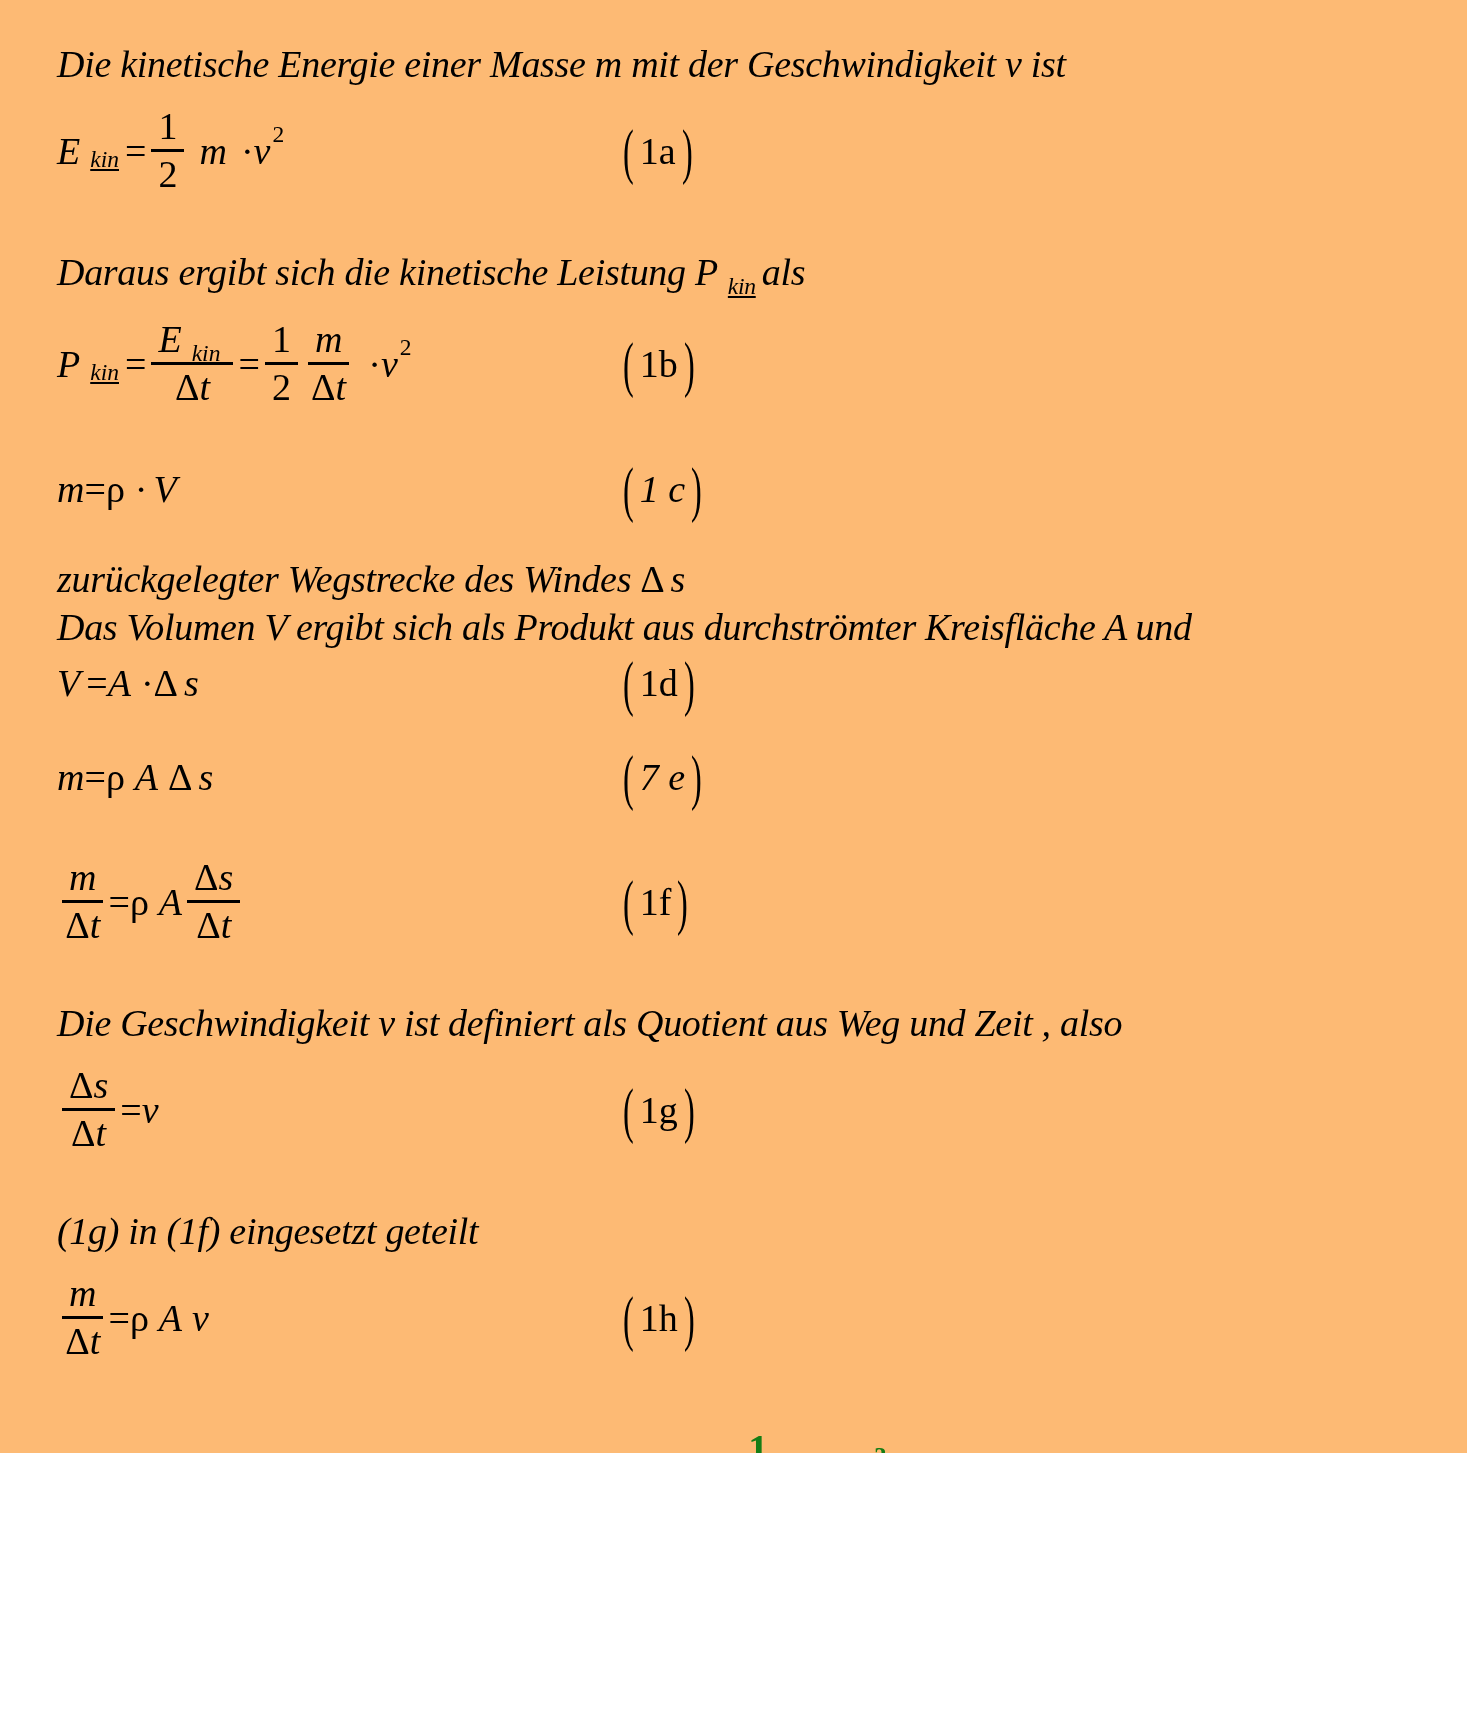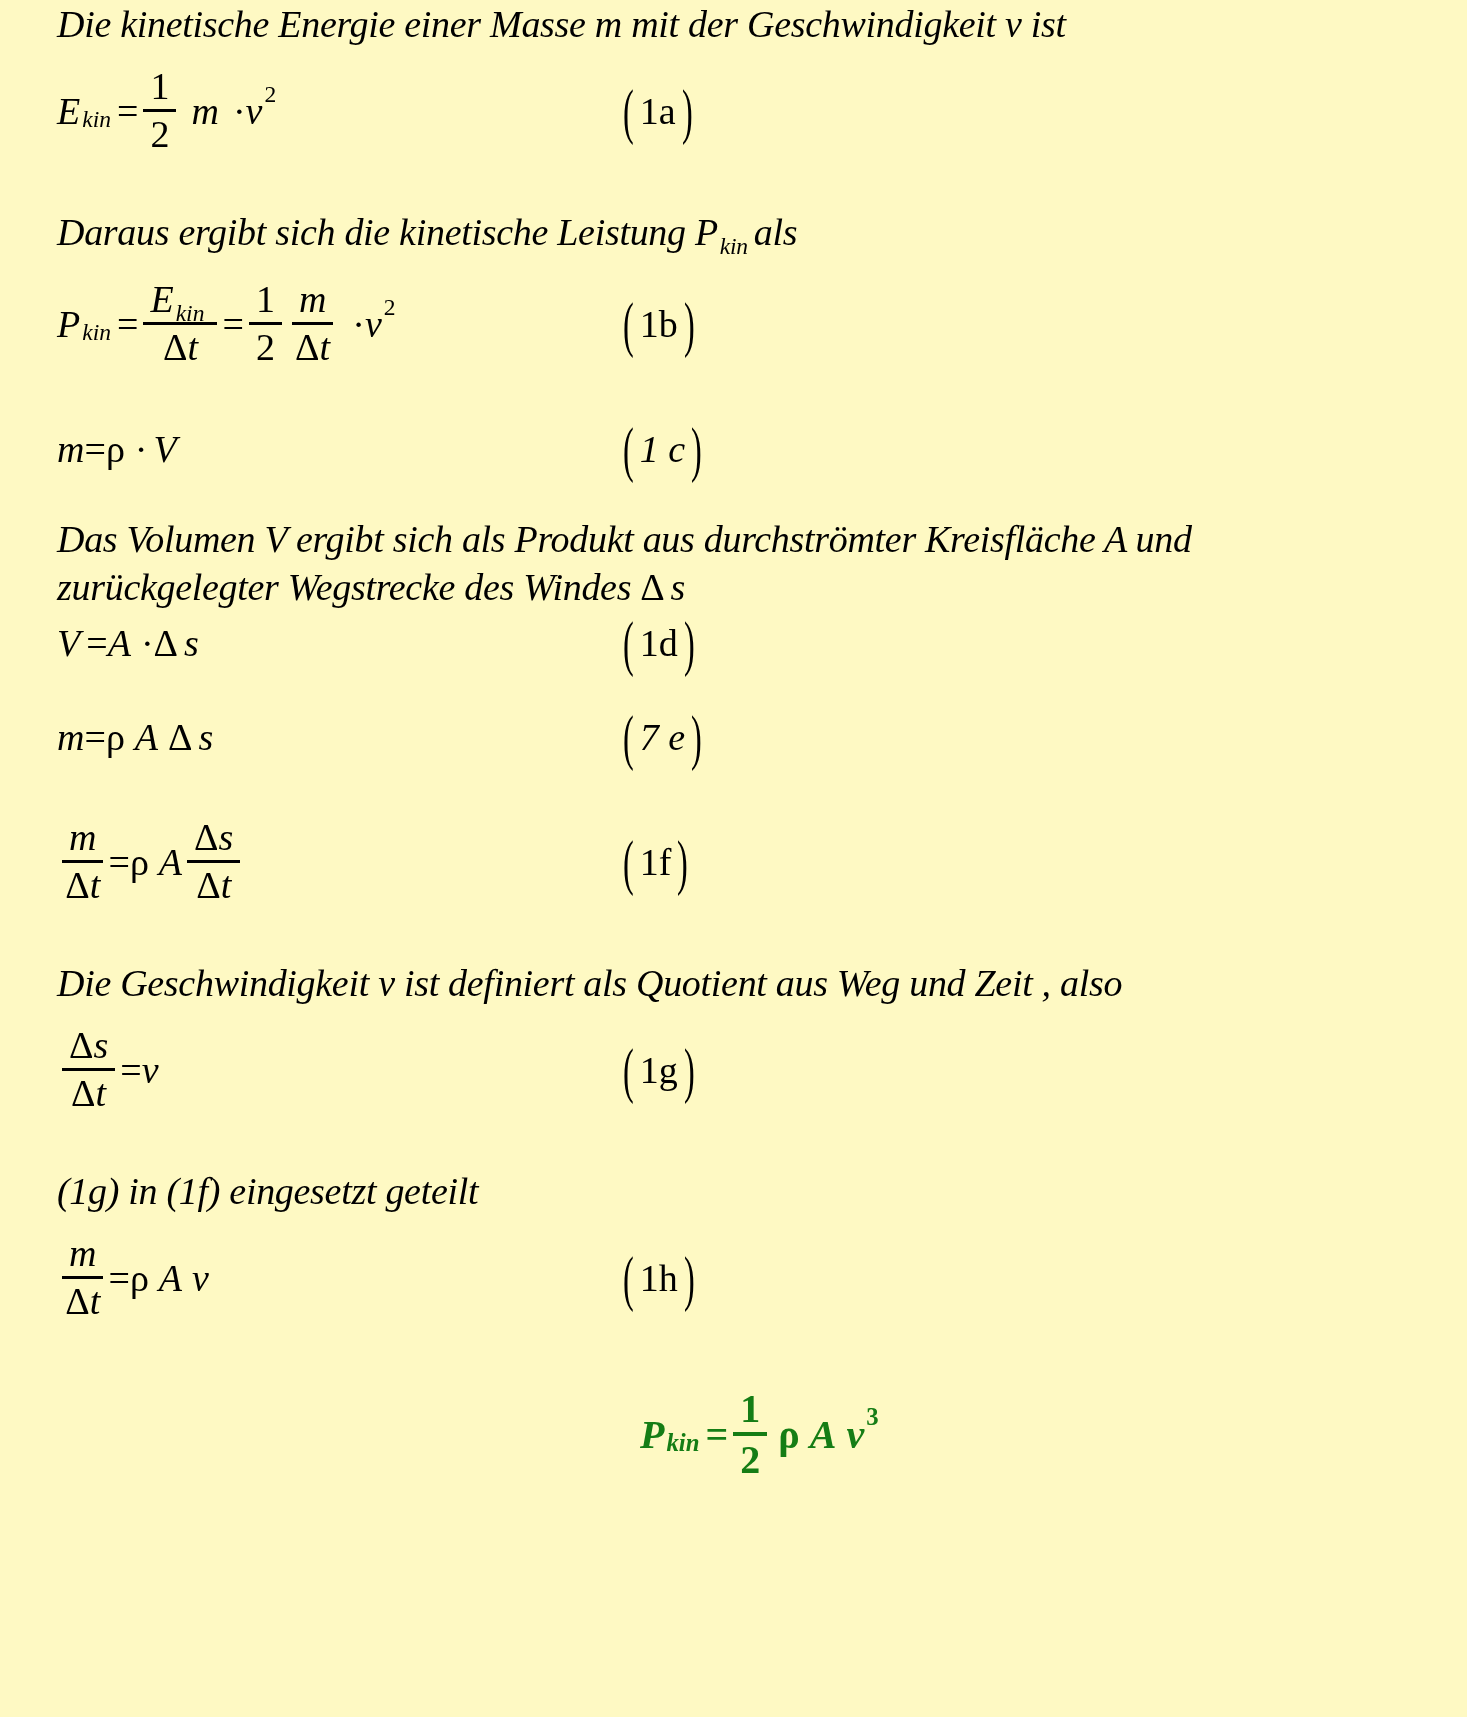--- a/index.html
+++ b/index.html
@@ -1,23 +1,24 @@
 <!DOCTYPE html>
 <html lang="de"><head>
 <meta charset="utf-8">
 <style>
   html,body{margin:0;padding:0;background:#ffffff;}
   .page{
     position:relative;
     width:1467px;
-    height:1717px;
-    background:#fef9c3;
+    height:1453px;
+    background:#fdba74;
     color:#000000;
     font-family:"Liberation Serif","DejaVu Serif",serif;
     overflow:hidden;
+    padding-top:40px;
     box-sizing:border-box;
   }
   .block{margin:0 0 38px 0;}
   .text{
     font-style:italic;
     font-size:38px;
     line-height:48px;
     margin:0 0 0 57px;
     letter-spacing:-0.3px;
   }
@@ -50,21 +51,22 @@
     border-bottom:3px solid currentColor;
     padding:0 7px 2px;
     line-height:1.05;
   }
   .frac .den{padding-top:3px;line-height:1.05;}
   .sub{
     font-style:italic;
     font-size:0.62em;
     position:relative;
     top:0.38em;
-    margin:0 6px 0 2px;
+    margin:0 6px 0 10px;
+    text-decoration:underline;
   }
   .sup{
     font-style:normal;
     font-size:0.62em;
     position:relative;
     top:-0.68em;
     margin-left:2px;
   }
   .eq-label{
     position:absolute;
@@ -161,22 +163,22 @@
       </span>
       <span class="eq-label">
           <span class="bp">(</span>
           <span class="it">1 c</span>
           <span class="bp">)</span>
         </span>
     </div>
   </section>
 
   <section class="block">
+    <p class="text"><span>zurückgelegter Wegstrecke des Windes </span><span class="up">Δ</span><span class="sp6">s</span></p>
     <p class="text">Das Volumen V ergibt sich als Produkt aus durchströmter Kreisfläche A und</p>
-    <p class="text"><span>zurückgelegter Wegstrecke des Windes </span><span class="up">Δ</span><span class="sp6">s</span></p>
     <div class="eq-row">
       <span class="eq">
         <span class="it">V</span>
           <span class="up sp6">=</span>
           <span class="it">A</span>
           <span class="up sp10">·</span>
           <span class="up">Δ</span>
           <span class="it sp6">s</span>
       </span>
       <span class="eq-label">

